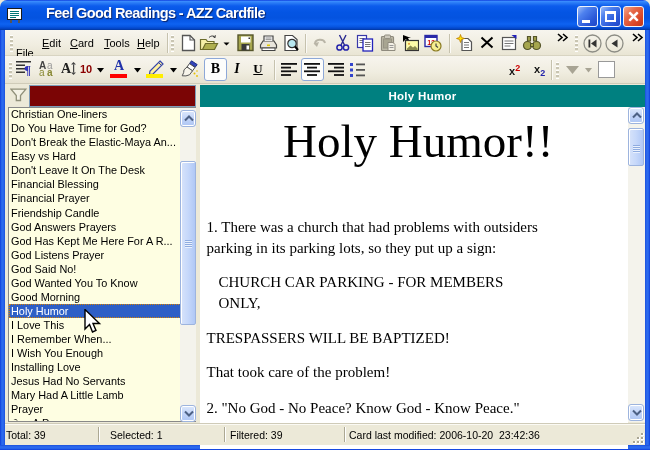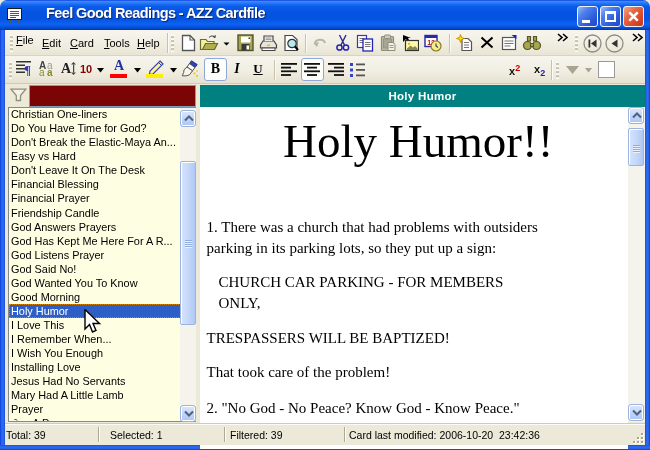--- a/index.html
+++ b/index.html
@@ -70,21 +70,21 @@
   <div class="abs tbtn close" style="left:623px">
       <span class="x">✕</span>
     </div>
 
   <div class="abs b-left"></div>
   <div class="abs b-right"></div>
   <div class="abs b-bottom"></div>
 
   <div class="abs row1"></div>
   <div class="abs grip" style="left:10px;top:35px;height:17px"></div>
-  <div class="abs menu" style="left:16px;top:34px"><u>F</u>ile</div>
+  <div class="abs menu" style="left:16px;top:47px"><u>F</u>ile</div>
   <div class="abs menu" style="left:42px;top:36.5px"><u>E</u>dit</div>
   <div class="abs menu" style="left:70px;top:36.5px"><u>C</u>ard</div>
   <div class="abs menu" style="left:104px;top:36.5px"><u>T</u>ools</div>
   <div class="abs menu" style="left:137px;top:36.5px"><u>H</u>elp</div>
   <div class="abs vsep" style="left:167px;top:33px;height:20px"></div>
   <div class="abs grip" style="left:171px;top:35px;height:17px"></div>
 
   <svg class="ic" style="left:180px" width="17" height="18">
     <path d="M2.5 1.5 H10 L14.5 6 V16.5 H2.5 Z" fill="#fff" stroke="#555" stroke-width="1.3"></path>
     <path d="M10 1.5 V6 H14.5" fill="none" stroke="#555" stroke-width="1.1"></path>

